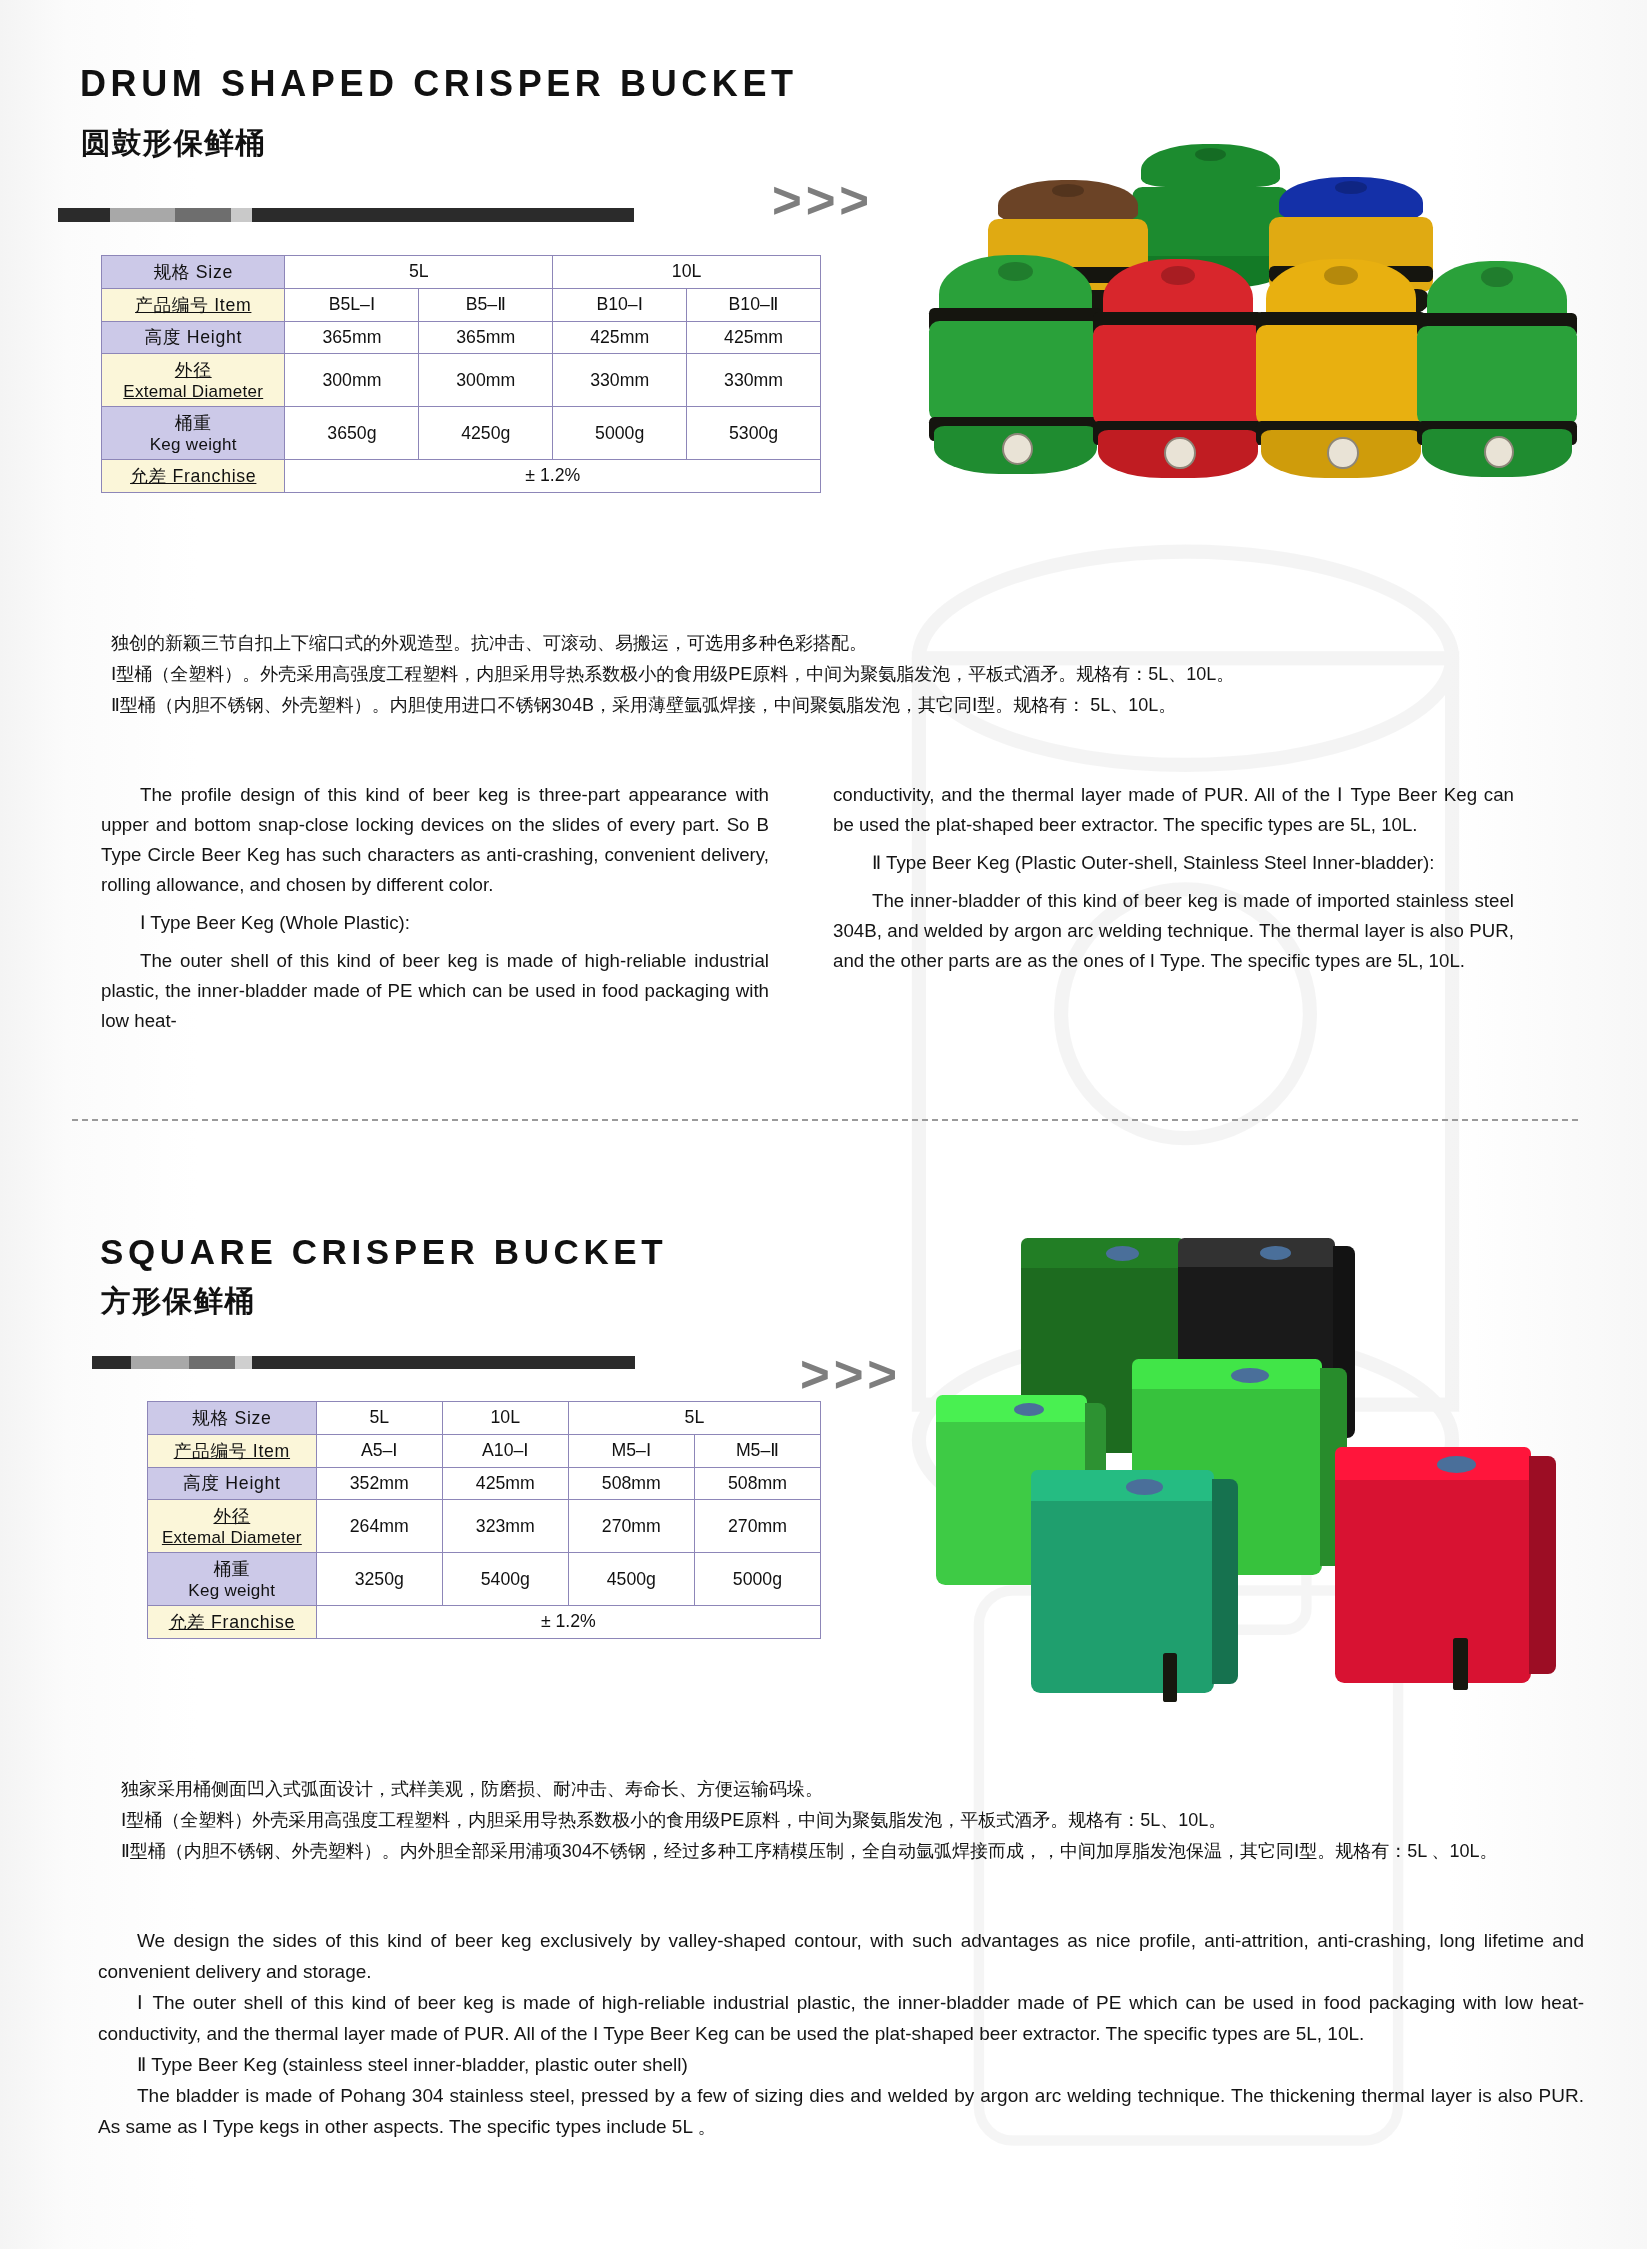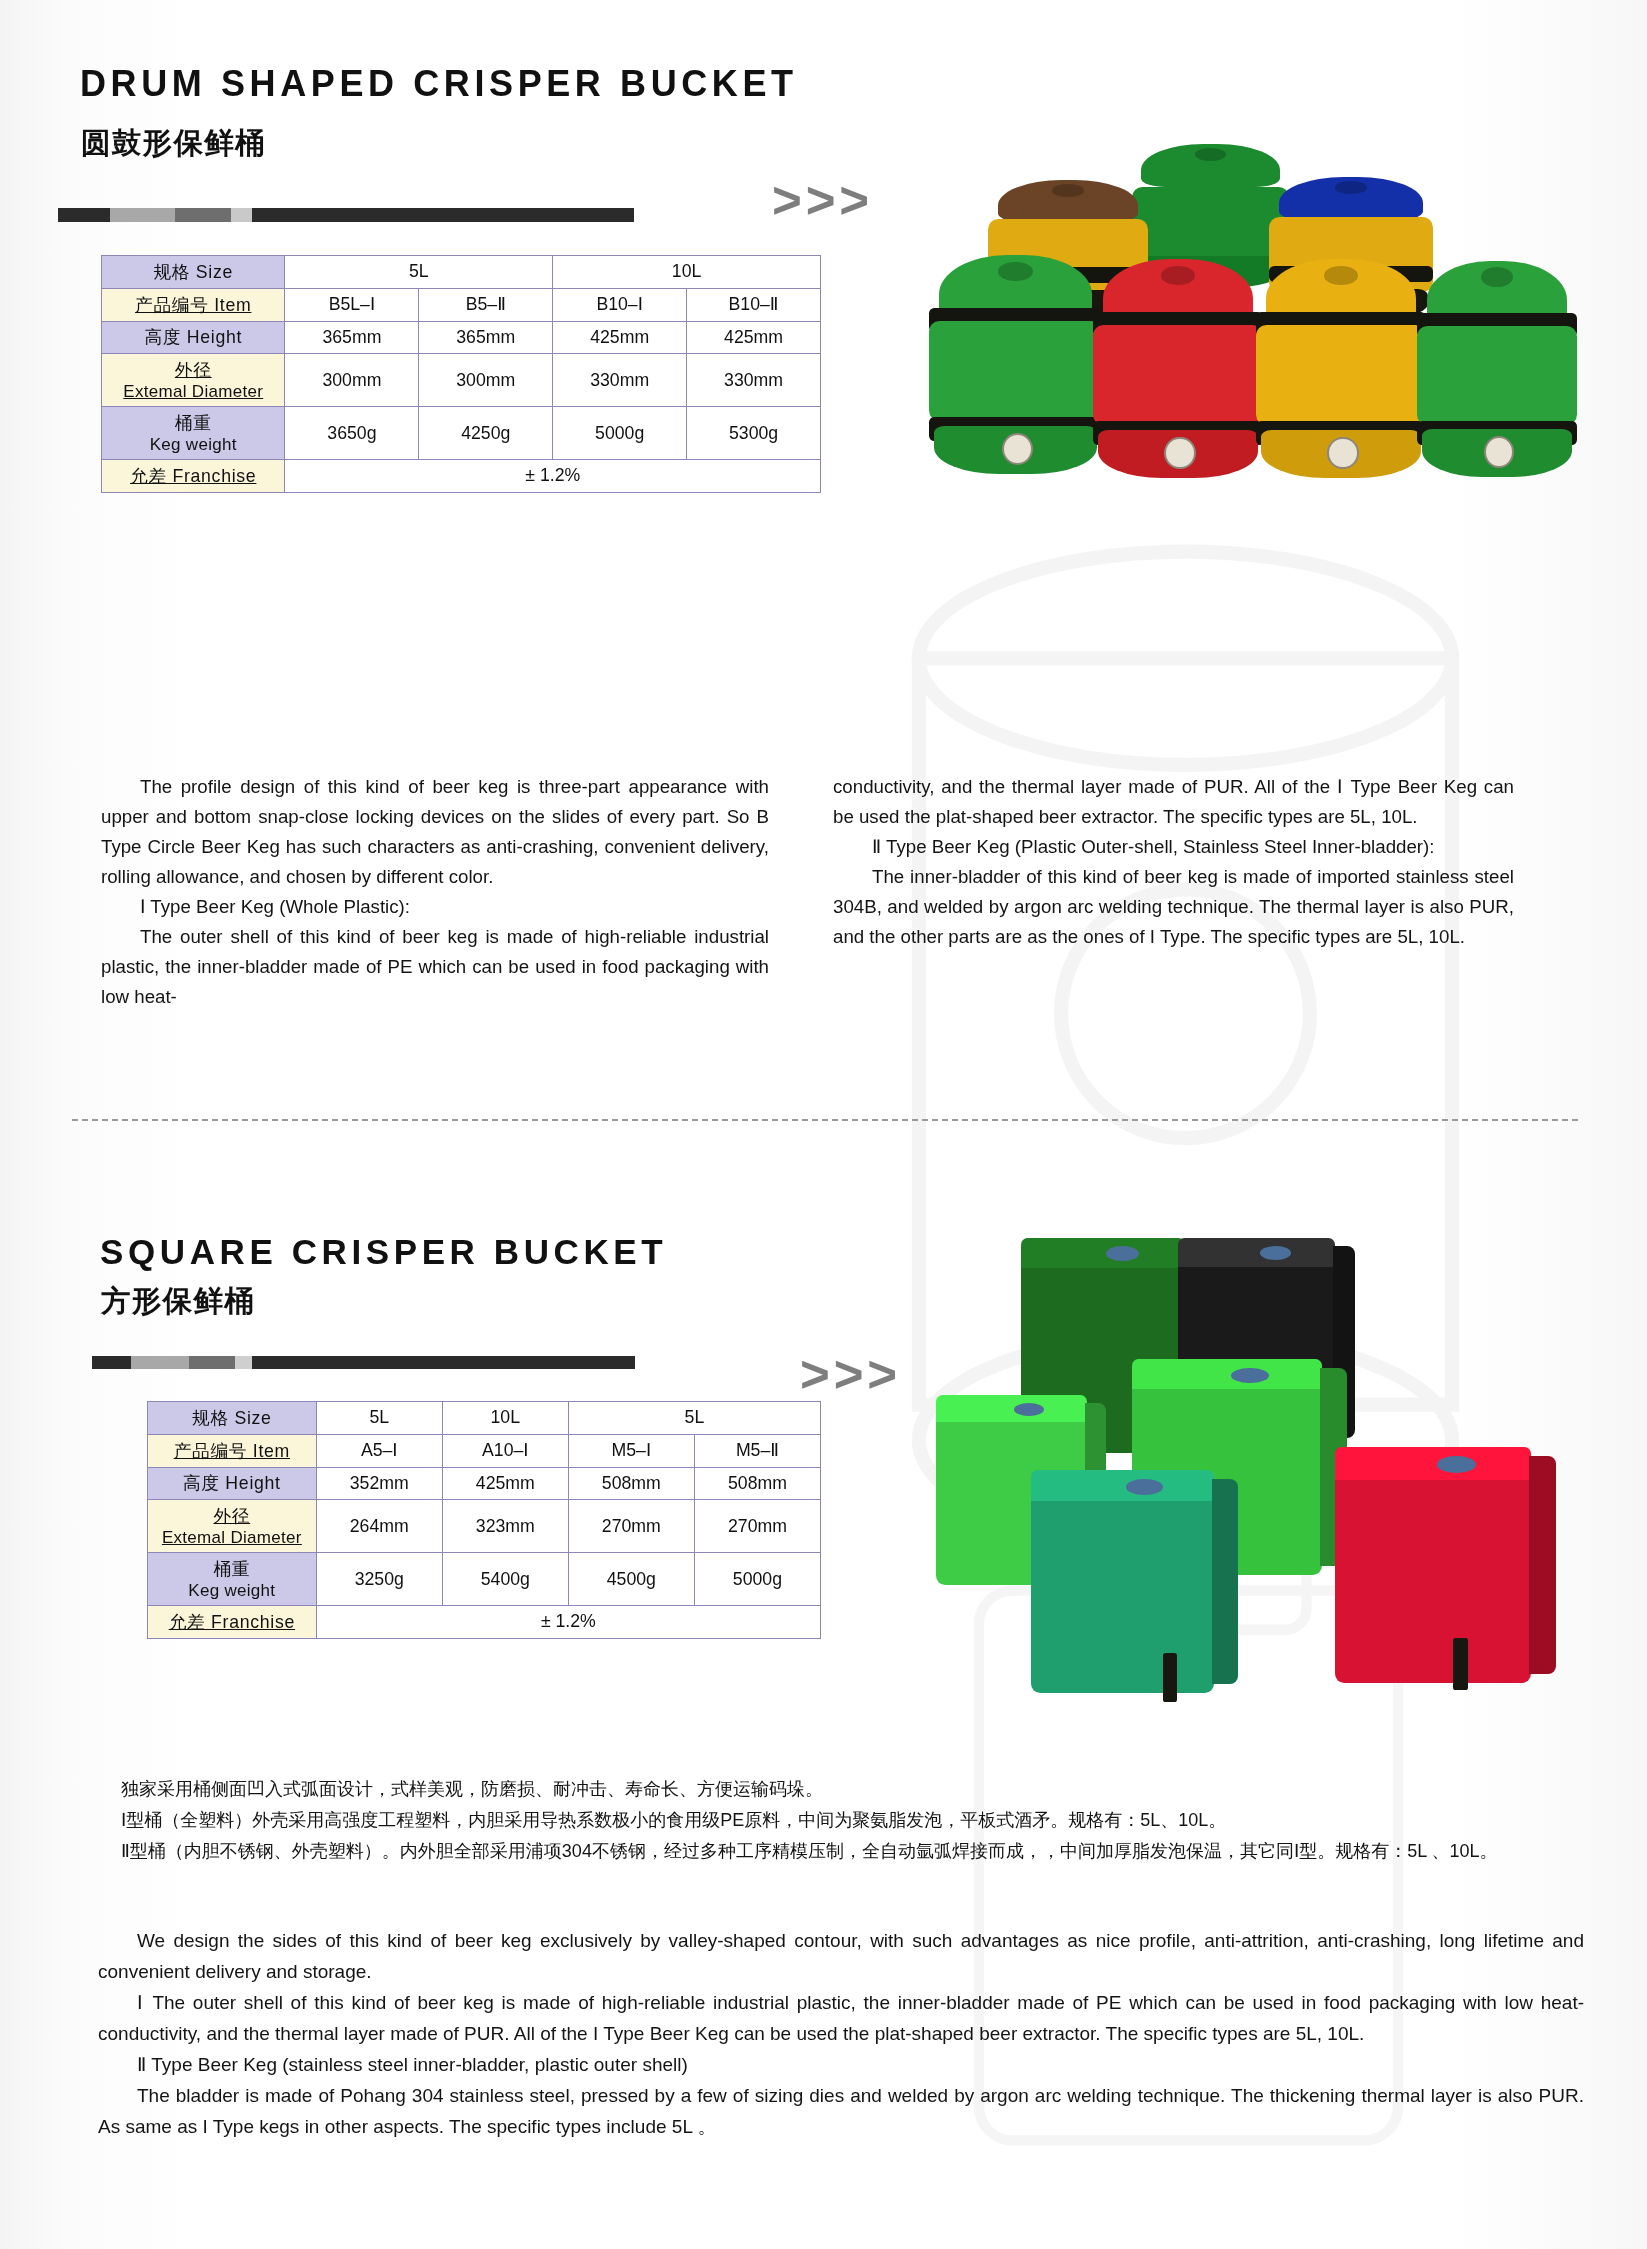--- a/index.html
+++ b/index.html
@@ -128,21 +128,21 @@
   
   .en-col {
     position: absolute;
     font-size: 18.7px;
     line-height: 30px;
     text-align: justify;
     color: #141414;
   }
   #en-left  { left: 101px; top: 772px; width: 668px; }
   #en-right { left: 833px; top: 772px; width: 681px; }
-  .en-col p { margin: 0 0 0 0; }
+  .en-col p { margin: 8px 0 0 0; }
   .p-ind { text-indent: 39px; }
 
   
   .divider {
     position: absolute;
     left: 72px;
     top: 1119px;
     width: 1506px;
     border-top: 2px dashed #9a9a9a;
   }
@@ -382,20 +382,25 @@
       <td class="c-white v">5000g</td>
       <td class="c-white v">5300g</td>
     </tr>
     <tr>
       <td class="c-cream rowlabel lbl">允差 Franchise</td>
       <td class="c-white" colspan="4">± 1.2%</td>
     </tr>
   </tbody>
     </table>
 
+  <div class="cn-block" id="cn1">
+    <p class="cn-indent">独创的新颖三节自扣上下缩口式的外观造型。抗冲击、可滚动、易搬运，可选用多种色彩搭配。</p>
+    <p>Ⅰ型桶（全塑料）。外壳采用高强度工程塑料，内胆采用导热系数极小的食用级PE原料，中间为聚氨脂发泡，平板式酒矛。规格有：5L、10L。</p>
+    <p>Ⅱ型桶（内胆不锈钢、外壳塑料）。内胆使用进口不锈钢304B，采用薄壁氩弧焊接，中间聚氨脂发泡，其它同Ⅰ型。规格有：  5L、10L。</p>
+  </div>
 
   <div class="en-col" id="en-left">
     <p class="p-ind">The profile design of this kind of beer keg is three-part appearance with upper and bottom snap-close locking devices on the slides of every part. So B Type Circle Beer Keg has such characters as anti-crashing, convenient delivery, rolling allowance, and chosen by different color.</p>
     <p class="p-ind">Ⅰ Type Beer Keg (Whole Plastic):</p>
     <p class="p-ind">The outer shell of this kind of beer keg is made of high-reliable industrial plastic, the inner-bladder made of PE which can be used in food packaging with low heat-</p>
   </div>
   <div class="en-col" id="en-right">
     <p>conductivity, and the thermal layer made of PUR. All of the Ⅰ Type Beer Keg can be used the plat-shaped beer extractor. The specific types are 5L,  10L.</p>
     <p class="p-ind">Ⅱ Type Beer Keg (Plastic Outer-shell, Stainless Steel Inner-bladder):</p>
     <p class="p-ind">The inner-bladder of this kind of beer keg is made of imported stainless steel 304B, and welded by argon arc welding technique. The thermal layer is also PUR, and the other parts are as the ones of I Type. The specific types are 5L, 10L.</p>

